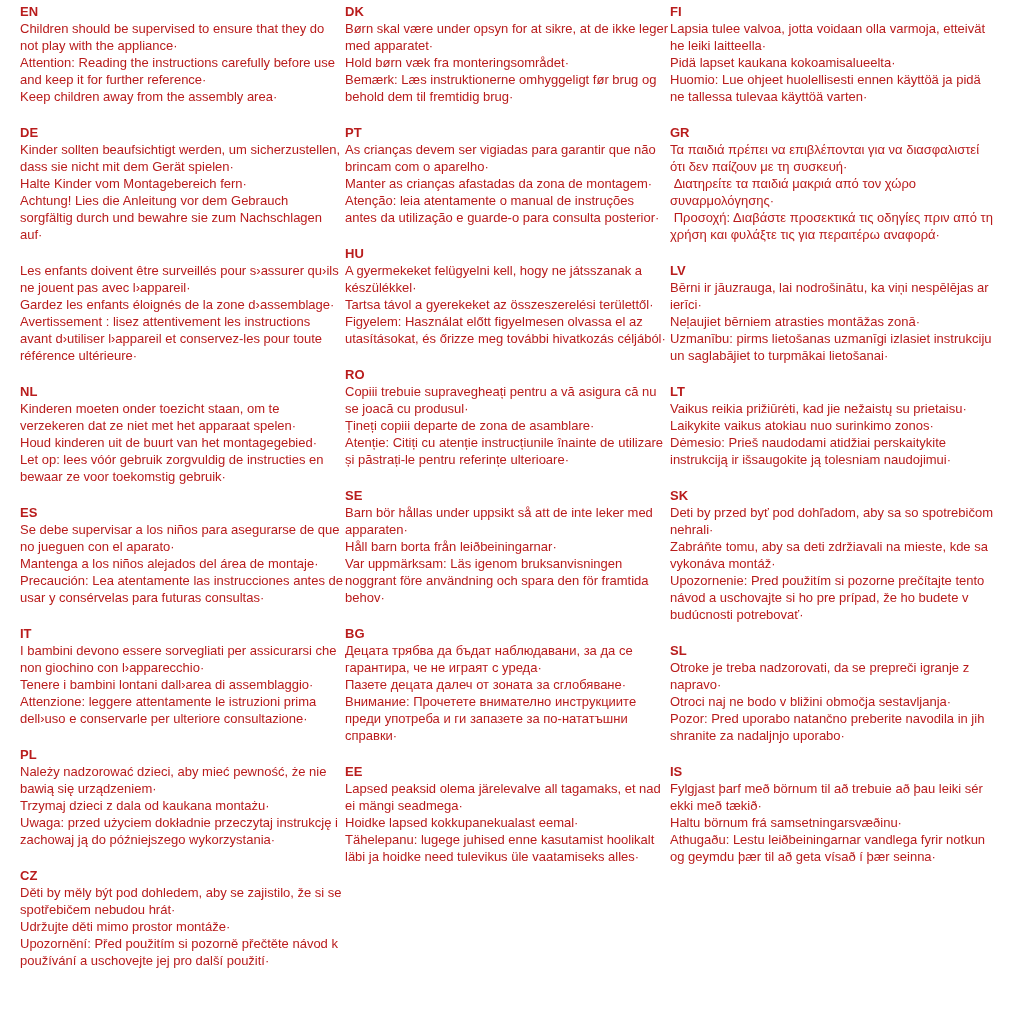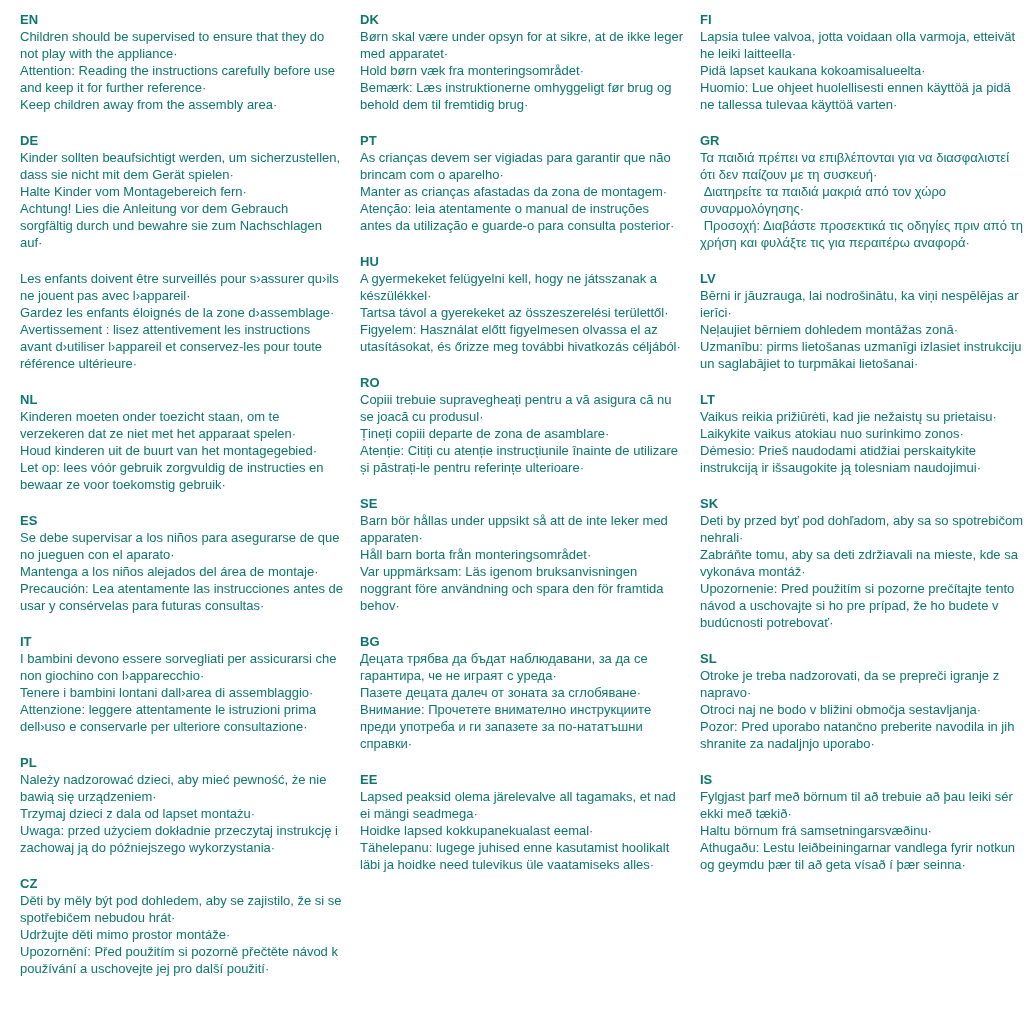--- a/index.html
+++ b/index.html
@@ -8,26 +8,26 @@
     background: #ffffff;
   }
   body {
     width: 1024px;
     height: 1024px;
     overflow: hidden;
   }
   .page {
     display: grid;
     grid-template-columns: 324px 324px 324px;
-    column-gap: 16px;
-    padding: 11px 0 0 20px;
+    column-gap: 1px;
+    padding: 3px 0 0 20px;
     font-family: "Liberation Sans", sans-serif;
     font-size: 13px;
     line-height: 17px;
-    color: #0f766e;
+    color: #b91c1c;
   }
   .col {
     min-width: 0;
   }
   .lang-section {
     margin: 0 0 19px 0;
   }
   .lang-code {
     font-size: 13px;
     line-height: 17px;
@@ -83,21 +83,21 @@
   <section class="lang-section">
     <h2 class="lang-code">IT</h2>
   <p class="line">I bambini devono essere sorvegliati per assicurarsi che non giochino con l›apparecchio·</p>
         <p class="line">Tenere i bambini lontani dall›area di assemblaggio·</p>
         <p class="line">Attenzione: leggere attentamente le istruzioni prima dell›uso e conservarle per ulteriore consultazione·</p>
       </section>
 
   <section class="lang-section">
     <h2 class="lang-code">PL</h2>
   <p class="line">Należy nadzorować dzieci, aby mieć pewność, że nie bawią się urządzeniem·</p>
-        <p class="line">Trzymaj dzieci z dala od lapset montażu·</p>
+        <p class="line">Trzymaj dzieci z dala od kaukana montażu·</p>
         <p class="line">Uwaga: przed użyciem dokładnie przeczytaj instrukcję i zachowaj ją do późniejszego wykorzystania·</p>
       </section>
 
   <section class="lang-section">
     <h2 class="lang-code">CZ</h2>
   <p class="line">Děti by měly být pod dohledem, aby se zajistilo, že si se spotřebičem nebudou hrát·</p>
         <p class="line">Udržujte děti mimo prostor montáže·</p>
         <p class="line">Upozornění: Před použitím si pozorně přečtěte návod k používání a uschovejte jej pro další použití·</p>
       </section>
 </div>
@@ -127,21 +127,21 @@
   <section class="lang-section">
     <h2 class="lang-code">RO</h2>
   <p class="line">Copiii trebuie supravegheați pentru a vă asigura că nu se joacă cu produsul·</p>
         <p class="line">Țineți copiii departe de zona de asamblare·</p>
         <p class="line">Atenție: Citiți cu atenție instrucțiunile înainte de utilizare și păstrați-le pentru referințe ulterioare·</p>
       </section>
 
   <section class="lang-section">
     <h2 class="lang-code">SE</h2>
   <p class="line">Barn bör hållas under uppsikt så att de inte leker med apparaten·</p>
-        <p class="line">Håll barn borta från monteringsområdet·</p>
+        <p class="line">Håll barn borta från leiðbeiningarnar·</p>
         <p class="line">Var uppmärksam: Läs igenom bruksanvisningen noggrant före användning och spara den för framtida behov·</p>
       </section>
 
   <section class="lang-section">
     <h2 class="lang-code">BG</h2>
   <p class="line">Децата трябва да бъдат наблюдавани, за да се гарантира, че не играят с уреда·</p>
         <p class="line">Пазете децата далеч от зоната за сглобяване·</p>
         <p class="line">Внимание: Прочетете внимателно инструкциите преди употреба и ги запазете за по-нататъшни справки·</p>
       </section>
 
@@ -164,21 +164,21 @@
     <h2 class="lang-code">GR</h2>
   <p class="line">Τα παιδιά πρέπει να επιβλέπονται για να διασφαλιστεί ότι δεν παίζουν με τη συσκευή·</p>
         <p class="line"> Διατηρείτε τα παιδιά μακριά από τον χώρο συναρμολόγησης·</p>
         <p class="line"> Προσοχή: Διαβάστε προσεκτικά τις οδηγίες πριν από τη χρήση και φυλάξτε τις για περαιτέρω αναφορά·</p>
       </section>
 
 
   <section class="lang-section">
     <h2 class="lang-code">LV</h2>
   <p class="line">Bērni ir jāuzrauga, lai nodrošinātu, ka viņi nespēlējas ar ierīci·</p>
-        <p class="line">Neļaujiet bērniem dohledem montāžas zonā·</p>
+        <p class="line">Neļaujiet bērniem atrasties montāžas zonā·</p>
         <p class="line">Uzmanību: pirms lietošanas uzmanīgi izlasiet instrukciju un saglabājiet to turpmākai lietošanai·</p>
       </section>
 
   <section class="lang-section">
     <h2 class="lang-code">LT</h2>
   <p class="line">Vaikus reikia prižiūrėti, kad jie nežaistų su prietaisu·</p>
         <p class="line">Laikykite vaikus atokiau nuo surinkimo zonos·</p>
         <p class="line">Dėmesio: Prieš naudodami atidžiai perskaitykite instrukciją ir išsaugokite ją tolesniam naudojimui·</p>
       </section>
 

